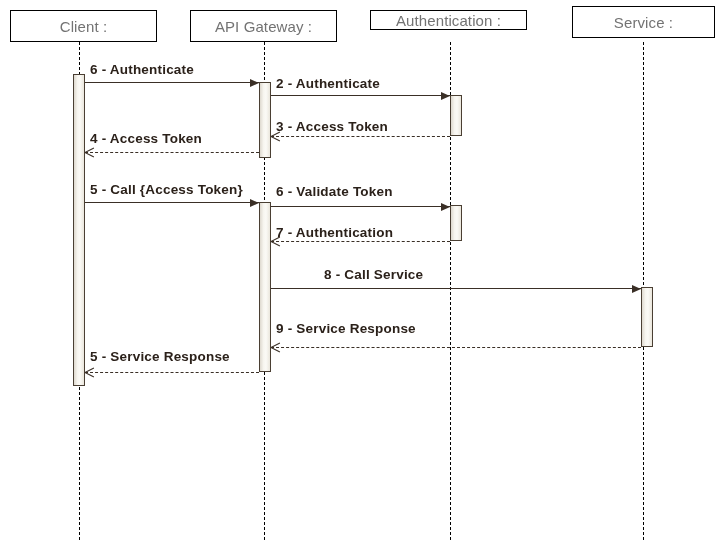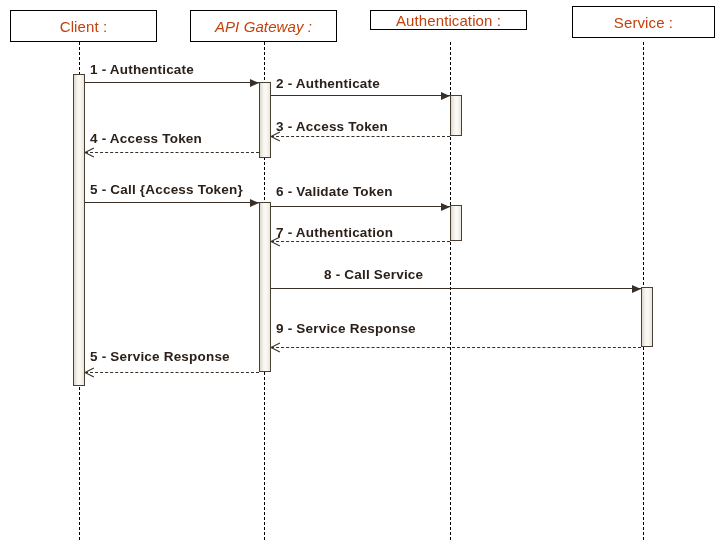--- a/index.html
+++ b/index.html
@@ -22,21 +22,21 @@
   
   .participant-box {
     position: absolute;
     box-sizing: border-box;
     border: 1px solid #000000;
     background: #ffffff;
     display: flex;
     align-items: center;
     justify-content: center;
     font-size: 15px;
-    color: #c2410c;
+    color: #737373;
     letter-spacing: 0.1px;
     white-space: nowrap;
   }
 
   
   .lifeline {
     position: absolute;
     width: 0;
     border-left: 1px dashed #000000;
   }
@@ -106,35 +106,35 @@
       <div class="lifeline" style="left: 79px; top: 42px; height: 498px;"></div>
       <div class="lifeline" style="left: 264px; top: 42px; height: 498px;"></div>
       <div class="lifeline" style="left: 450px; top: 42px; height: 498px;"></div>
       <div class="lifeline" style="left: 643px; top: 42px; height: 498px;"></div>
     </div>
 
   <div id="participants-layer">
       <div class="participant-box" style="left: 10px; top: 10px; width: 147px; height: 32px;">
         <span>Client :</span>
       </div>
-      <div class="participant-box" style="left: 190px; top: 10px; width: 147px; height: 32px; font-style: italic;">
+      <div class="participant-box" style="left: 190px; top: 10px; width: 147px; height: 32px;">
         <span>API Gateway :</span>
       </div>
       <div class="participant-box" style="left: 370px; top: 10px; width: 157px; height: 20px;">
         <span>Authentication :</span>
       </div>
       <div class="participant-box" style="left: 572px; top: 6px; width: 143px; height: 32px;">
         <span>Service :</span>
       </div>
     </div>
 
   <div id="messages-layer">
       <div class="msg-line" style="left: 85px; top: 82px; width: 174px;"></div>
       <div class="arrow-head solid-right" style="left: 250px; top: 79px;"></div>
-      <div class="msg-label" style="left: 90px; top: 62px;">1 - Authenticate</div>
+      <div class="msg-label" style="left: 90px; top: 62px;">6 - Authenticate</div>
       <div class="msg-line" style="left: 271px; top: 95px; width: 179px;"></div>
       <div class="arrow-head solid-right" style="left: 441px; top: 92px;"></div>
       <div class="msg-label" style="left: 276px; top: 76px;">2 - Authenticate</div>
       <div class="msg-line dashed" style="left: 271px; top: 136px; width: 179px;"></div>
       <div class="arrow-open-left" style="left: 271px; top: 132px;"></div>
       <div class="msg-label" style="left: 276px; top: 119px;">3 -  Access Token</div>
       <div class="msg-line dashed" style="left: 85px; top: 152px; width: 174px;"></div>
       <div class="arrow-open-left" style="left: 85px; top: 148px;"></div>
       <div class="msg-label" style="left: 90px; top: 131px;">4 - Access Token</div>
       <div class="msg-line" style="left: 85px; top: 202px; width: 174px;"></div>

